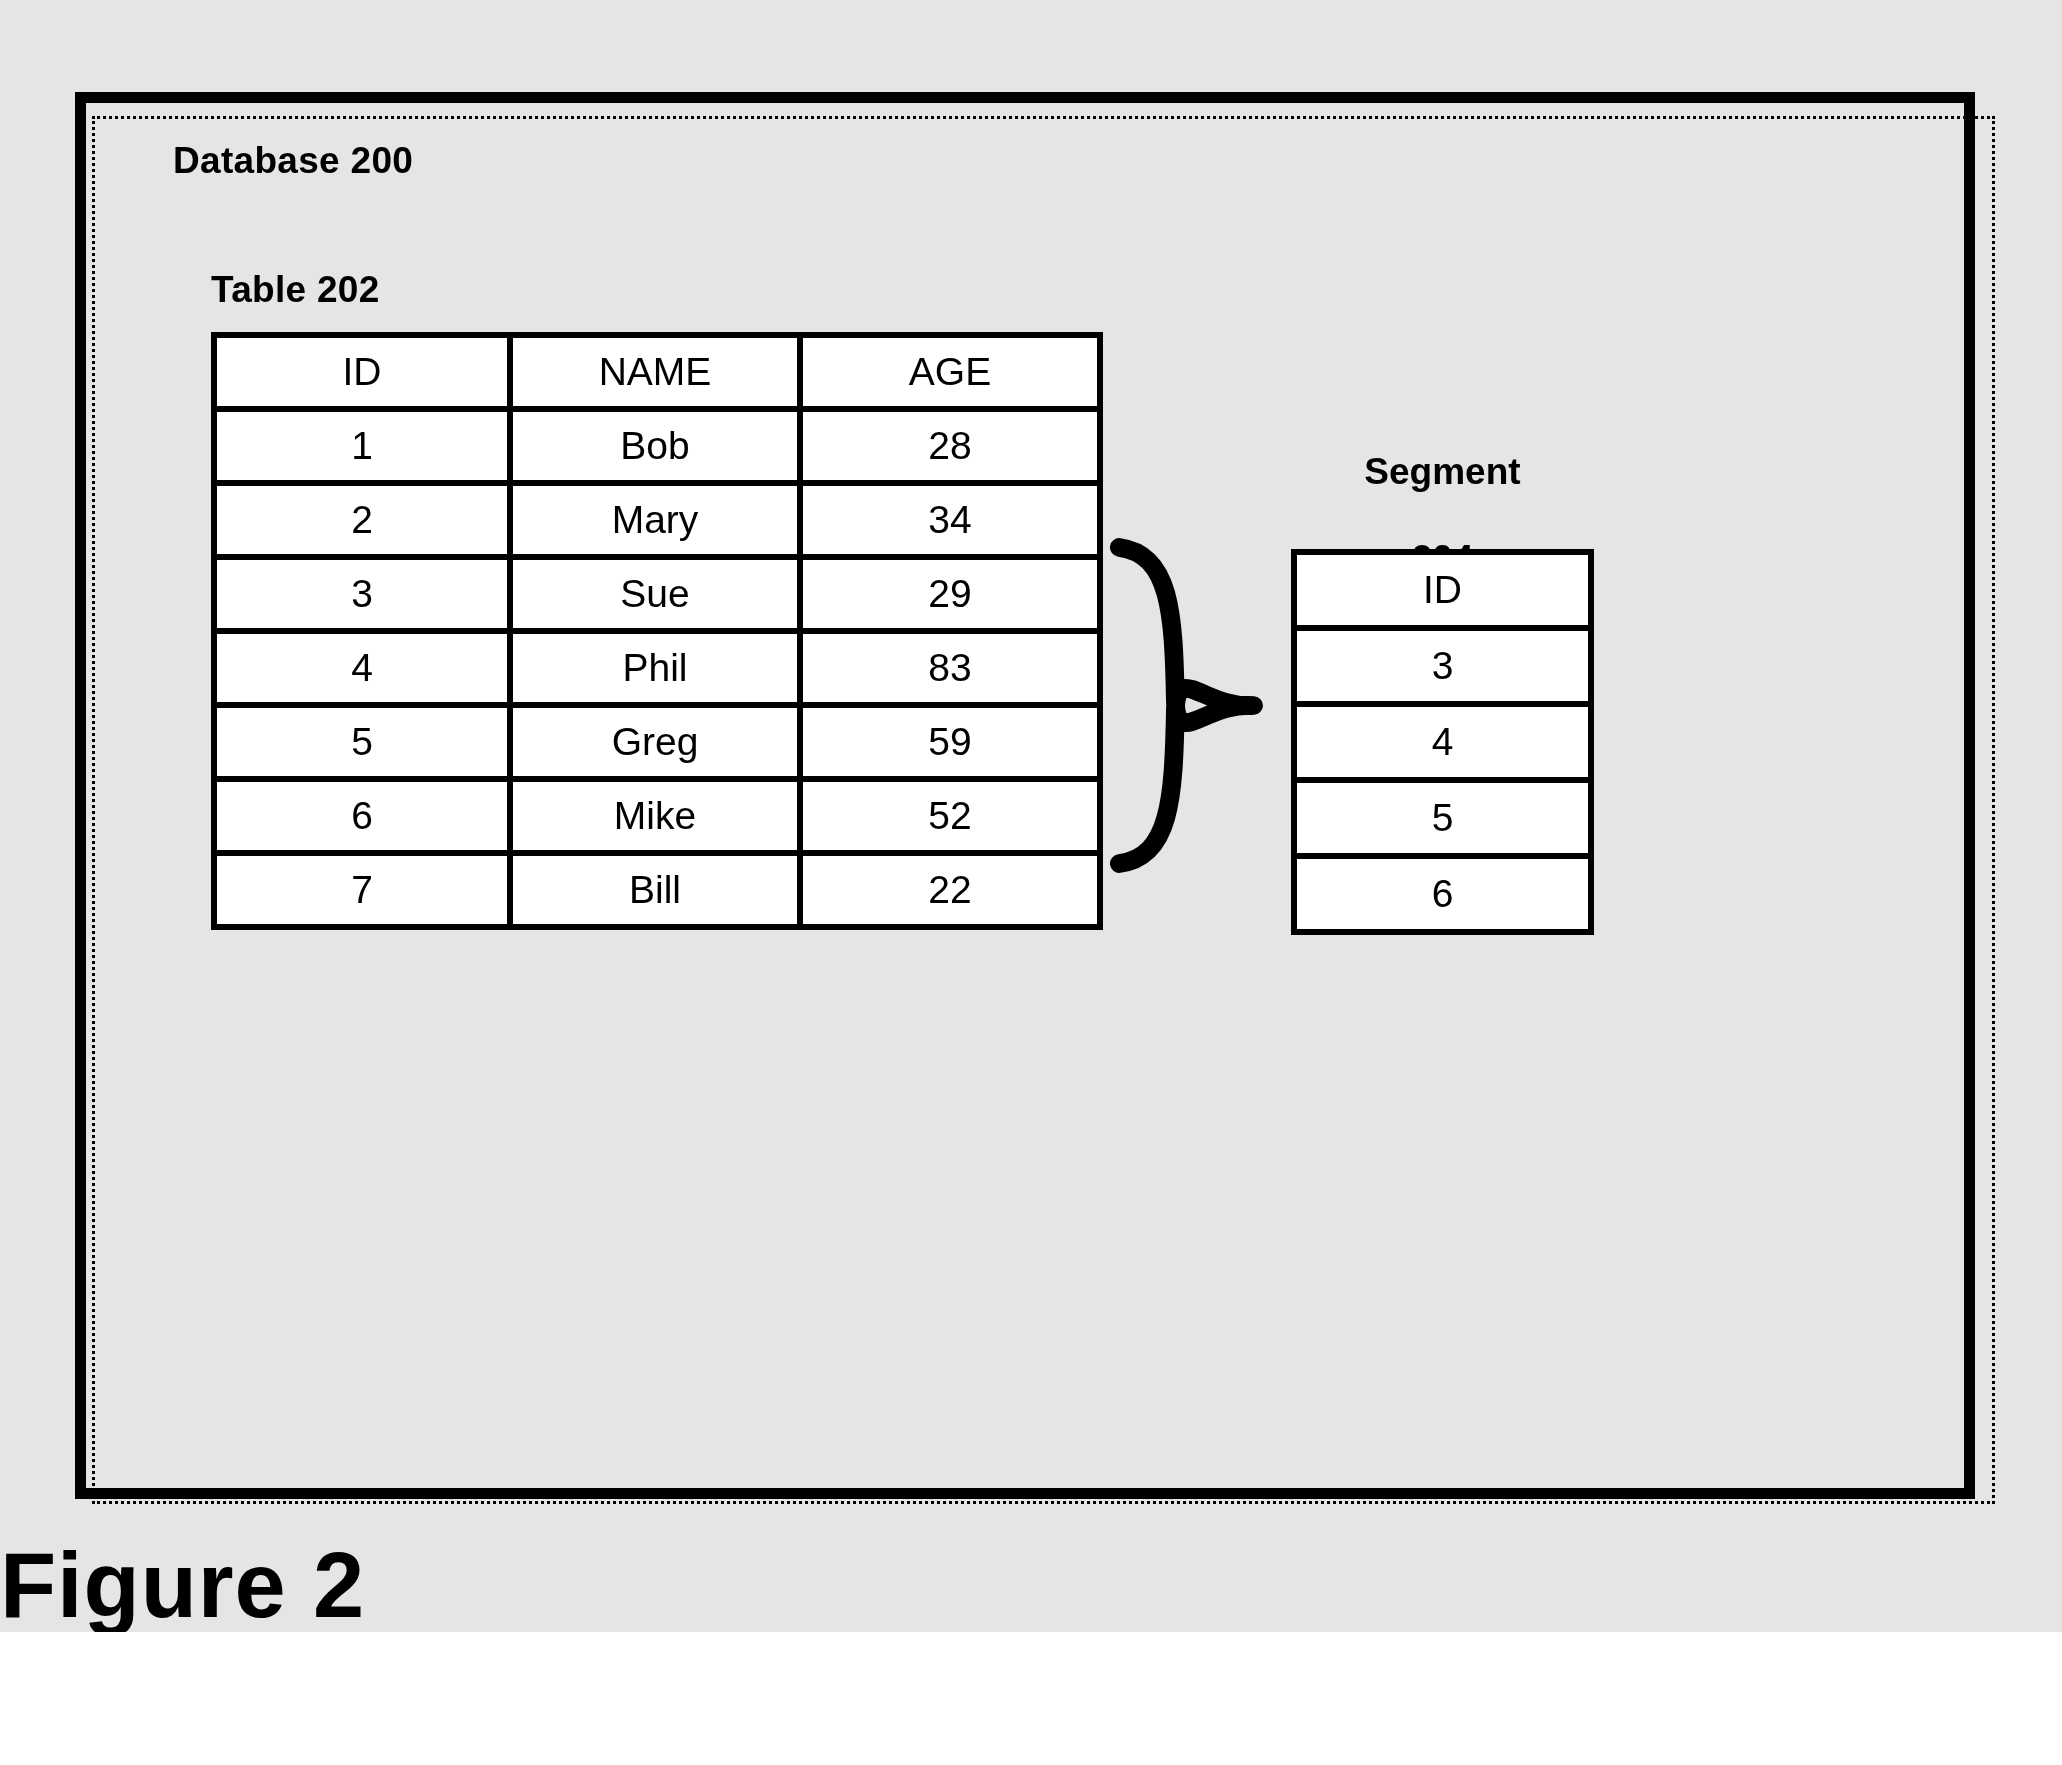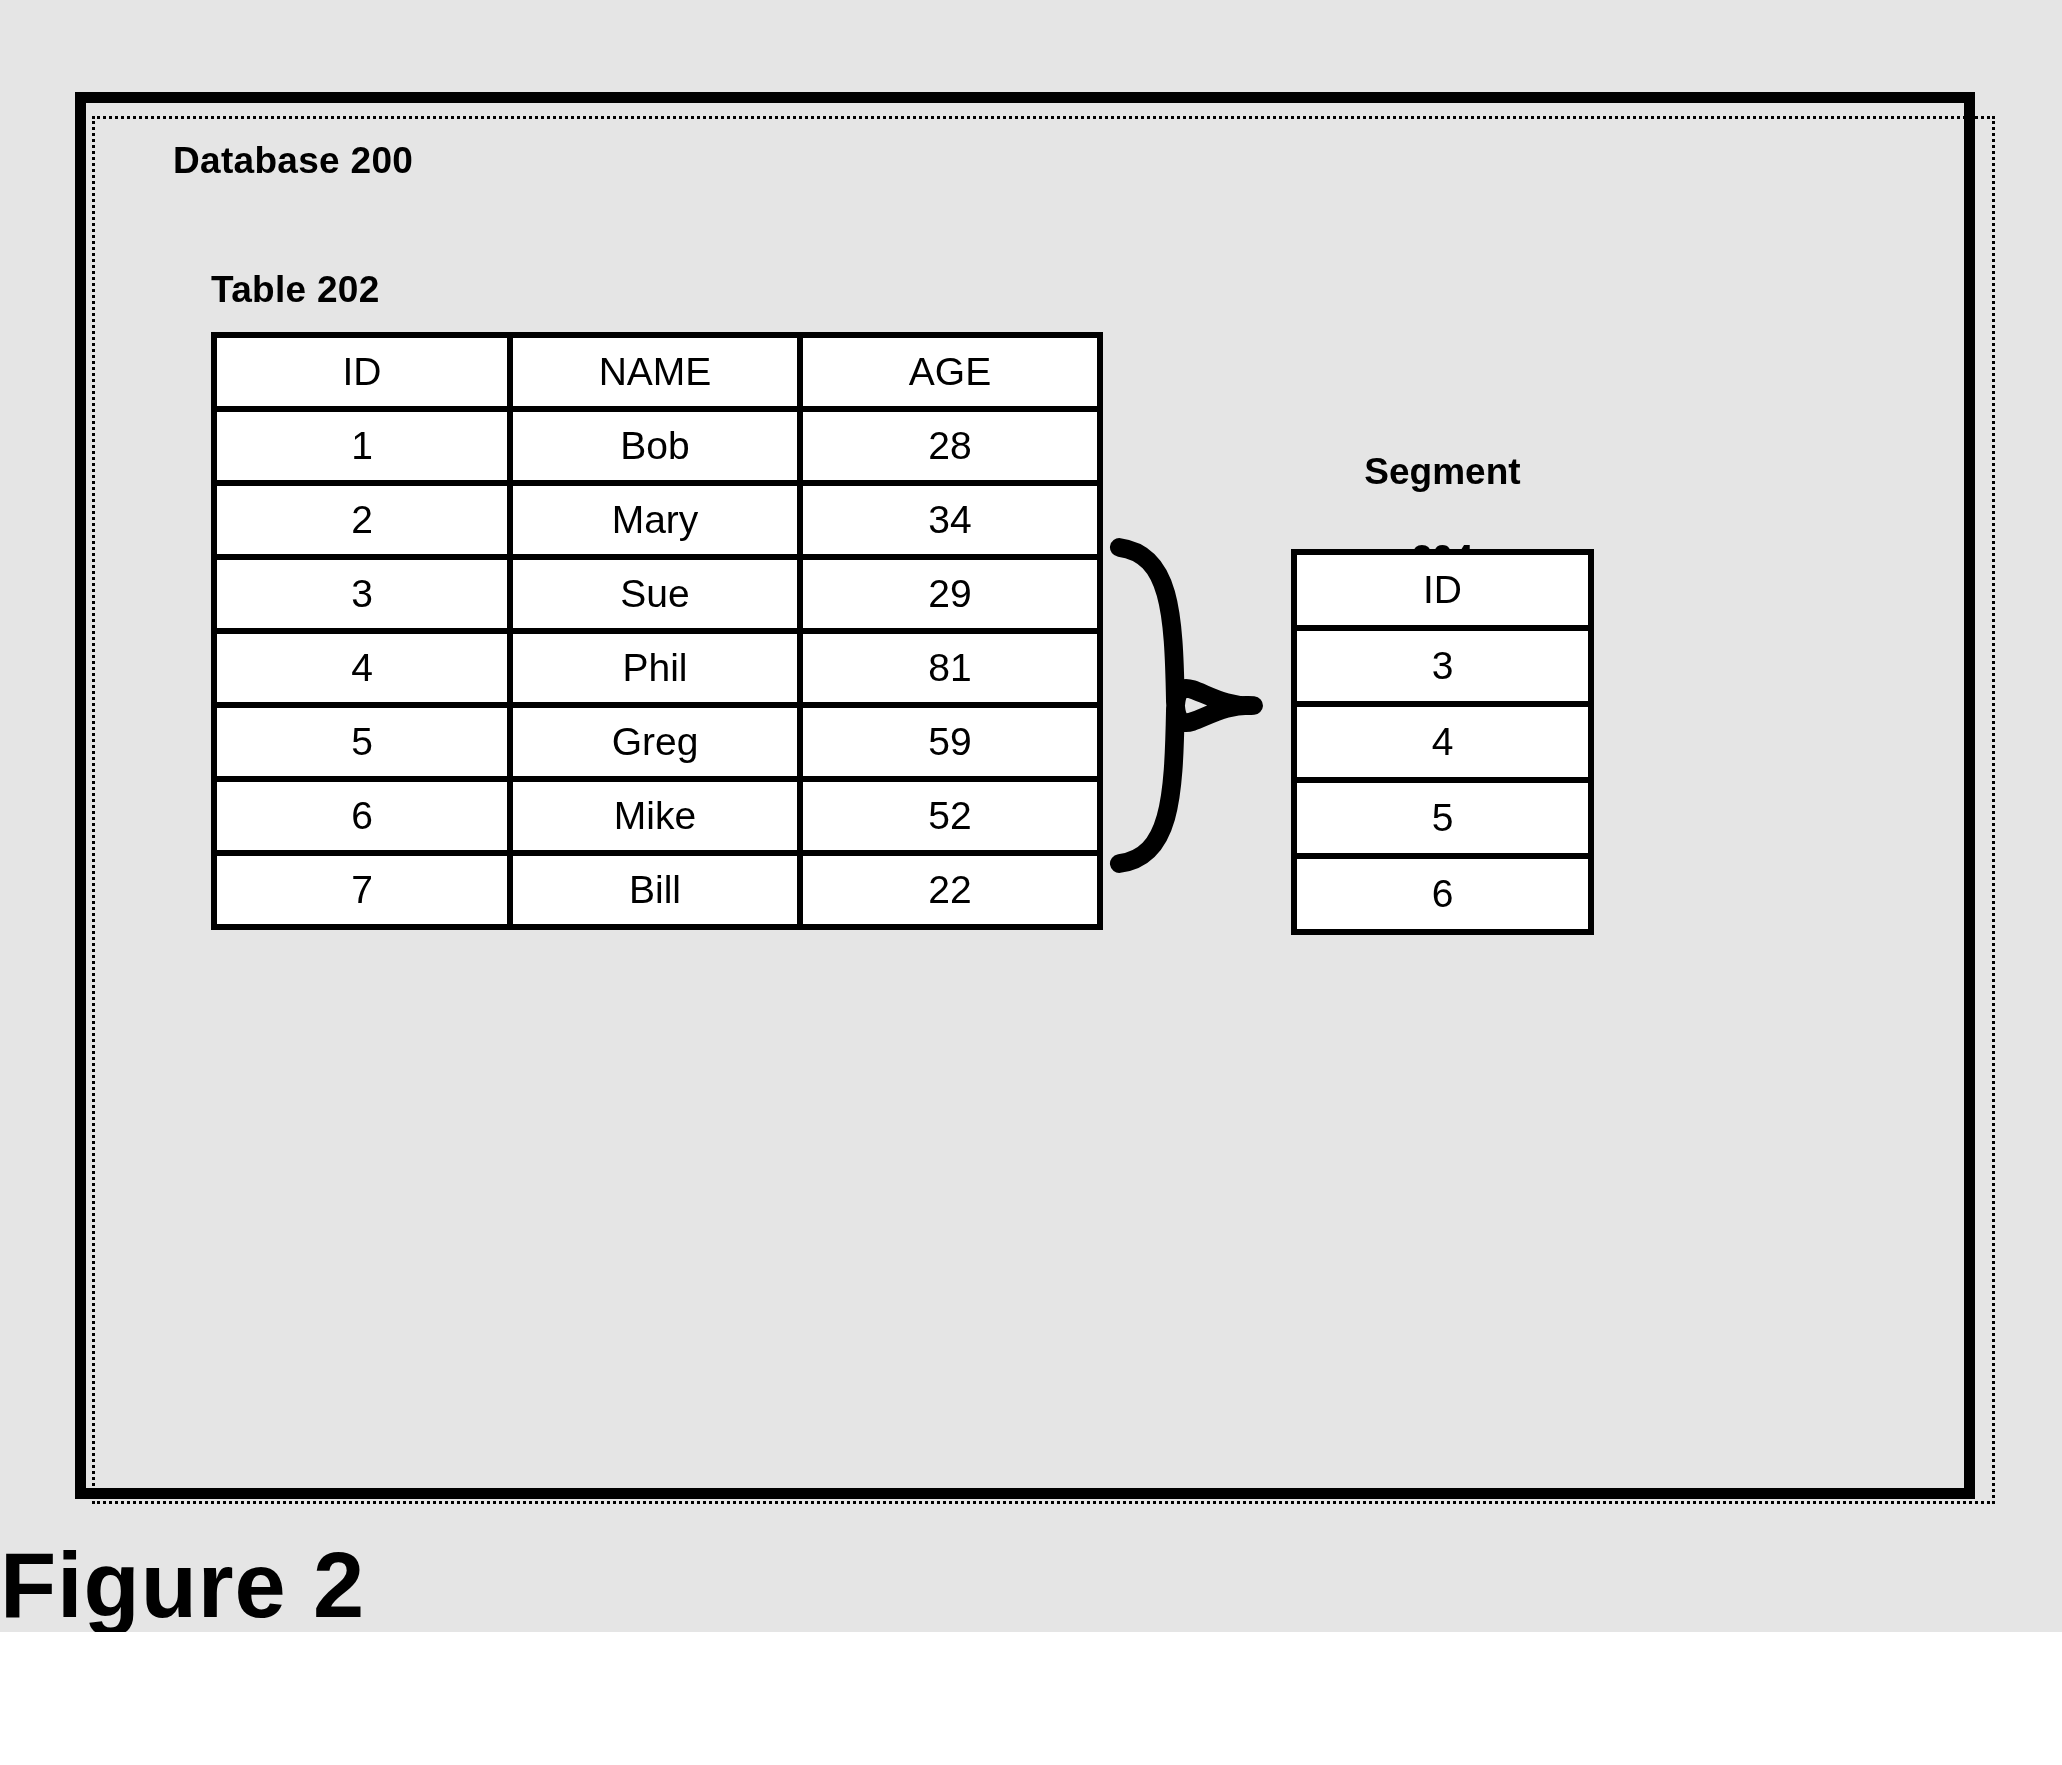--- a/index.html
+++ b/index.html
@@ -177,21 +177,21 @@
         <td>34</td>
       </tr>
       <tr>
         <td>3</td>
         <td>Sue</td>
         <td>29</td>
       </tr>
       <tr>
         <td>4</td>
         <td>Phil</td>
-        <td>81</td>
+        <td>83</td>
       </tr>
       <tr>
         <td>5</td>
         <td>Greg</td>
         <td>59</td>
       </tr>
       <tr>
         <td>6</td>
         <td>Mike</td>
         <td>52</td>

